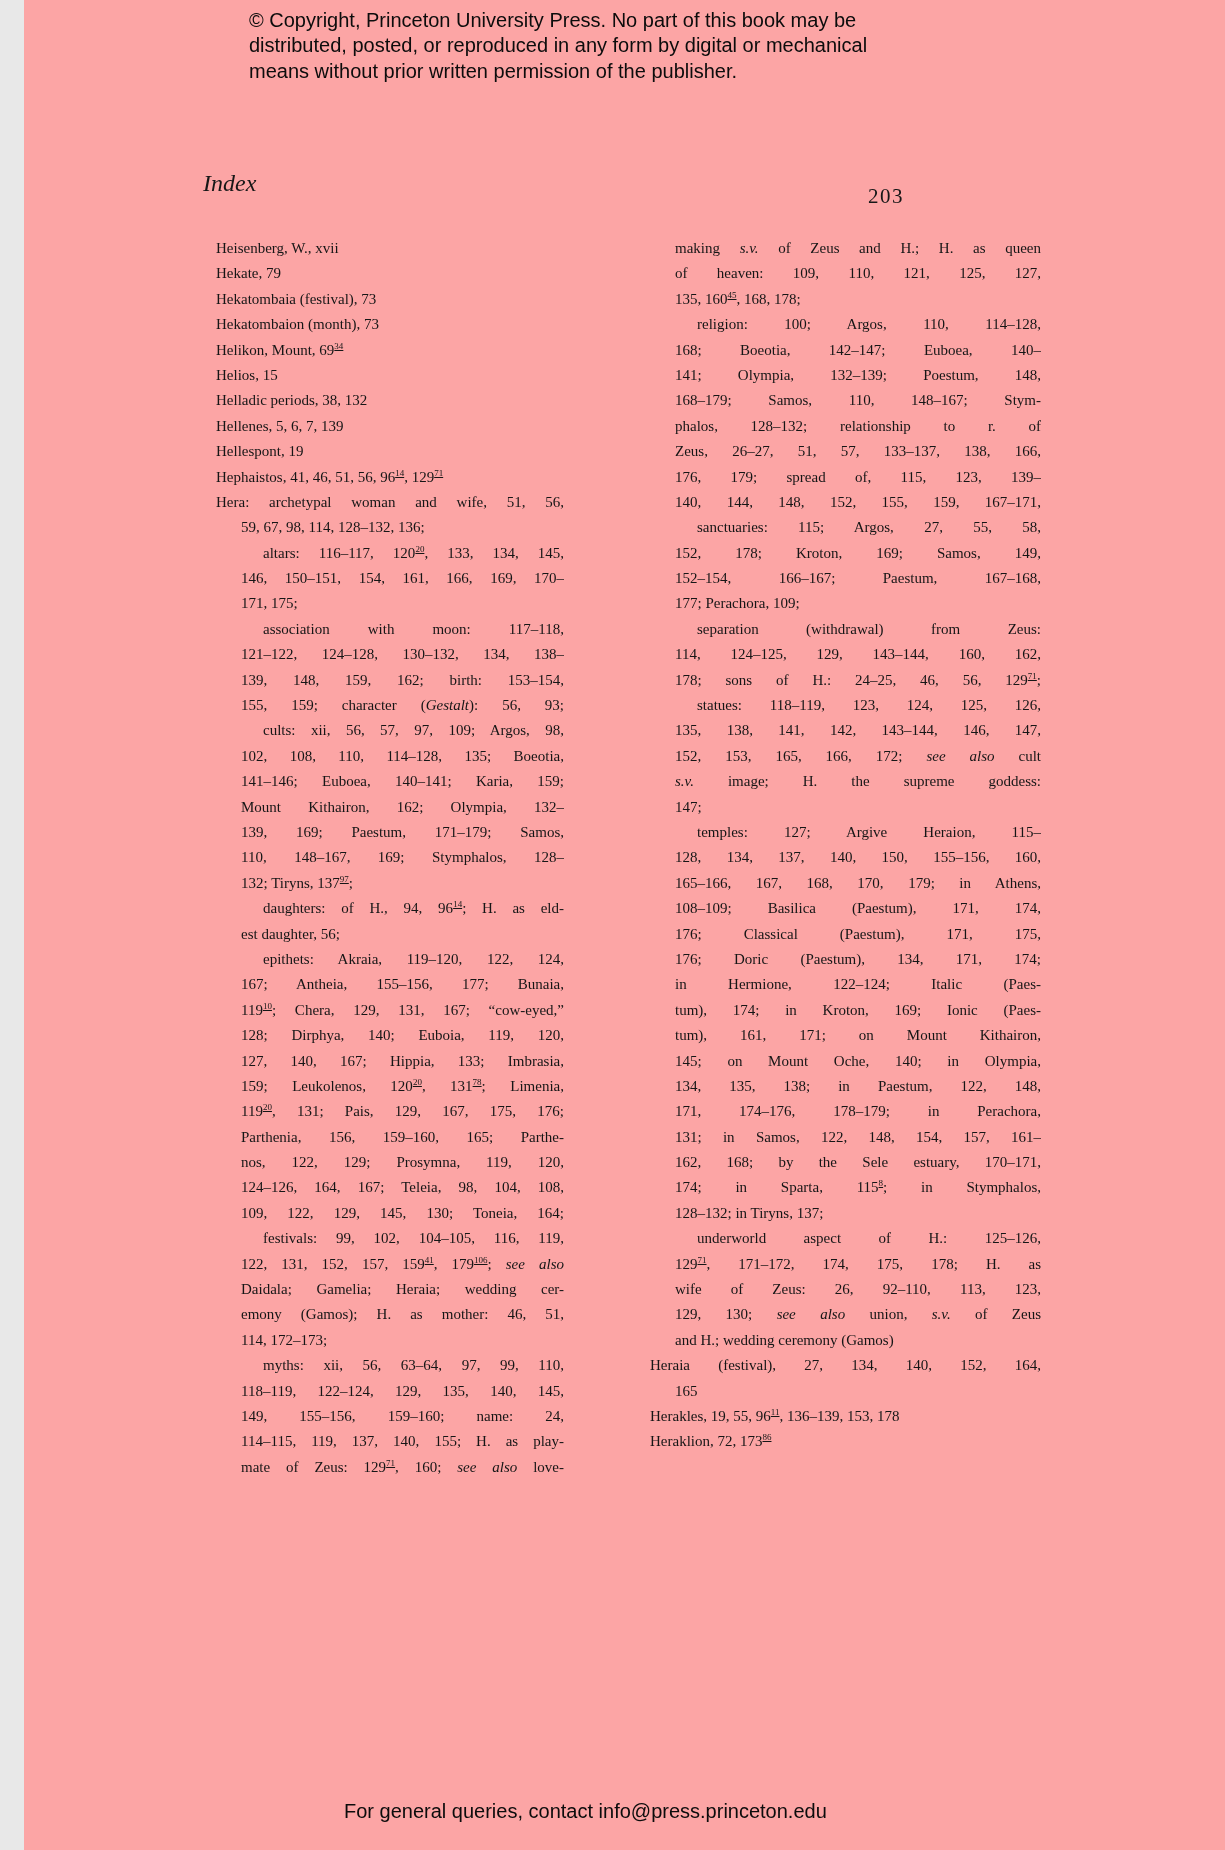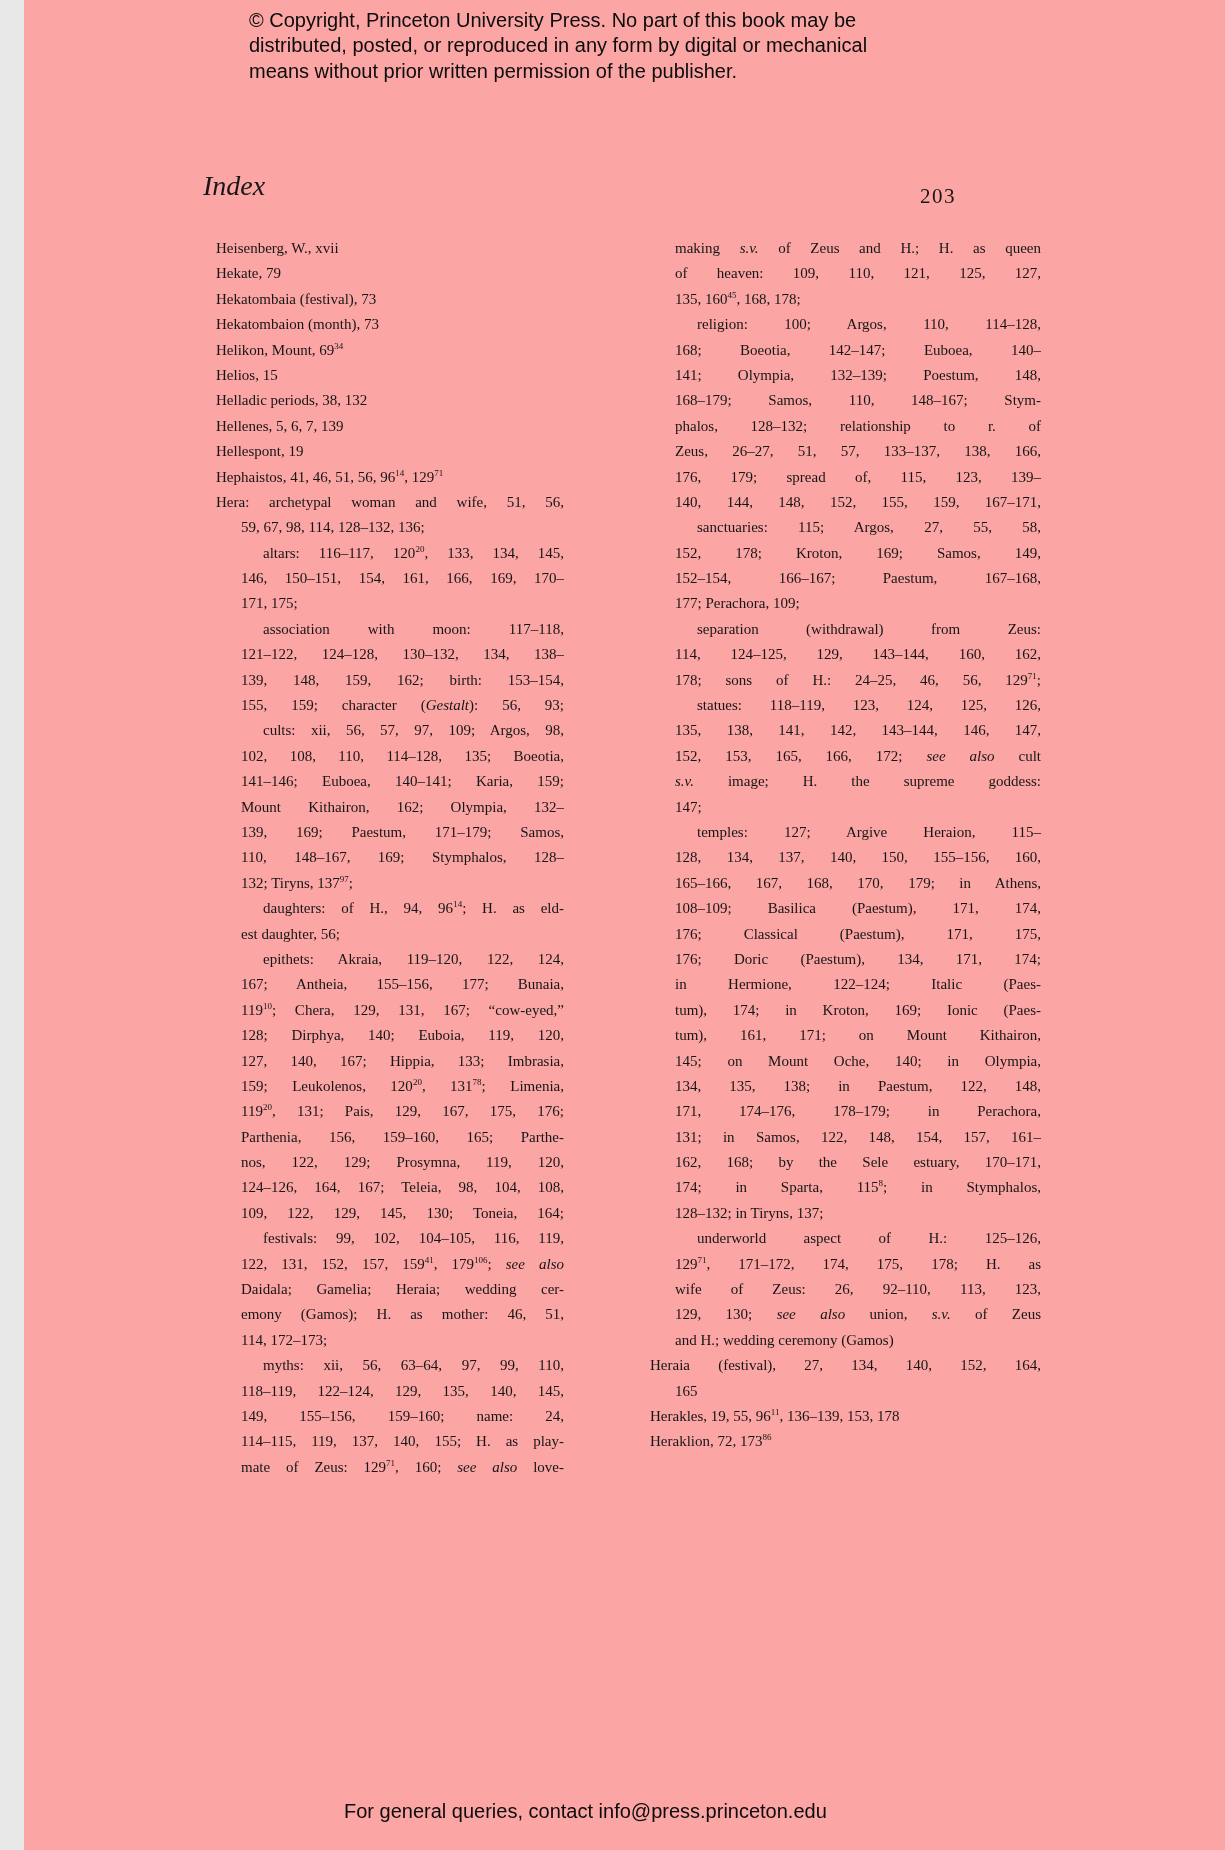--- a/index.html
+++ b/index.html
@@ -13,24 +13,24 @@
     margin-left:24px;
   }
   .copyright{
     position:absolute;left:225px;top:8px;width:640px;
     font-family:"Liberation Sans",sans-serif;
     font-size:20px;line-height:29.5px;color:#0c0c0c;
   }
   .index-title{
     position:absolute;left:179px;top:170px;
     font-family:"Liberation Serif",serif;
-    font-style:italic;font-size:28px;color:#171717;
+    font-style:italic;font-size:24px;color:#171717;
   }
   .page-number{
-    position:absolute;left:896px;top:184px;
+    position:absolute;left:844px;top:184px;
     font-size:21px;letter-spacing:1.5px;color:#171717;
   }
   .col{
     position:absolute;top:236px;
     font-size:15px;color:#161616;
   }
   .col-left{left:192px;width:348px;}
   .col-right{left:626px;width:391px;}
   .line{
     height:25.4px;line-height:25.4px;
@@ -38,21 +38,21 @@
     overflow:hidden;
     white-space:normal;
   }
   .line.j{
     text-align:justify;
     text-align-last:justify;
     -moz-text-align-last:justify;
   }
   .line.i1{padding-left:25px;}
   .line.i2{padding-left:47px;}
-  .line sup{font-size:60%;line-height:0;vertical-align:super;letter-spacing:0;}
+  .line sup{font-size:60%;line-height:0;vertical-align:super;letter-spacing:0;text-decoration:underline;}
   .footer{
     position:absolute;left:320px;top:1800px;
     font-family:"Liberation Sans",sans-serif;
     font-size:20px;color:#0c0c0c;
   }
 </style>
 </head>
 <body>
 
 <div class="page">

